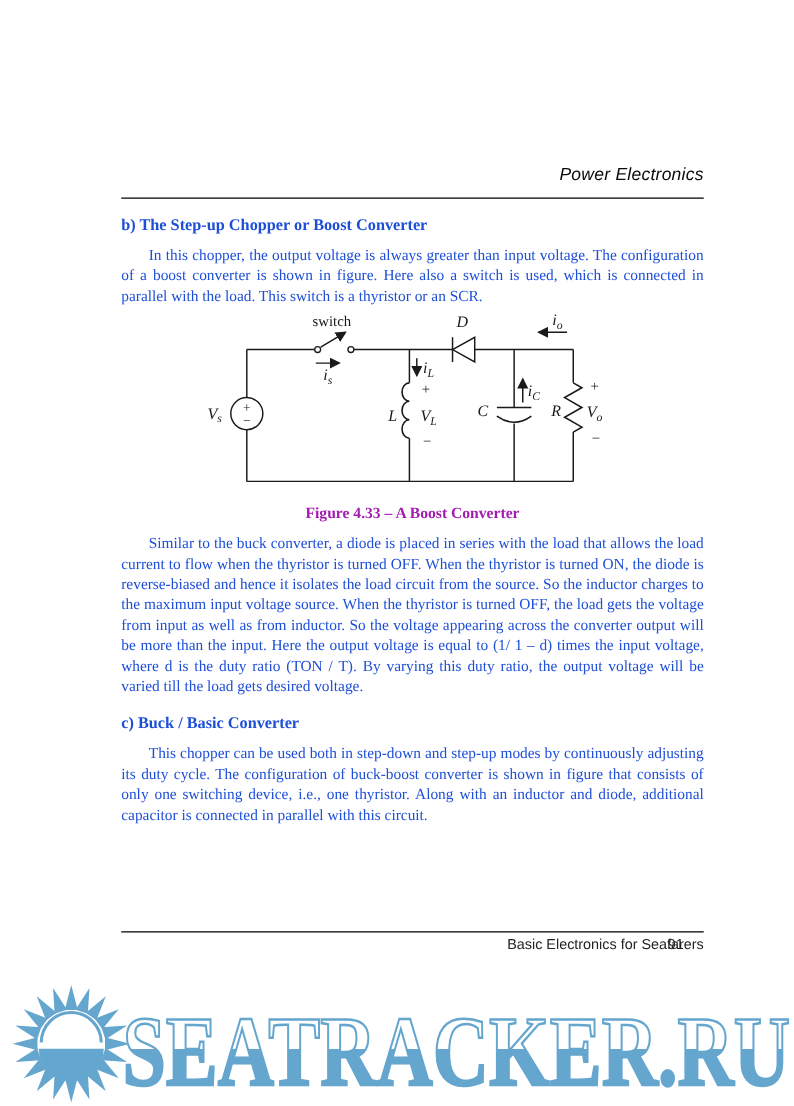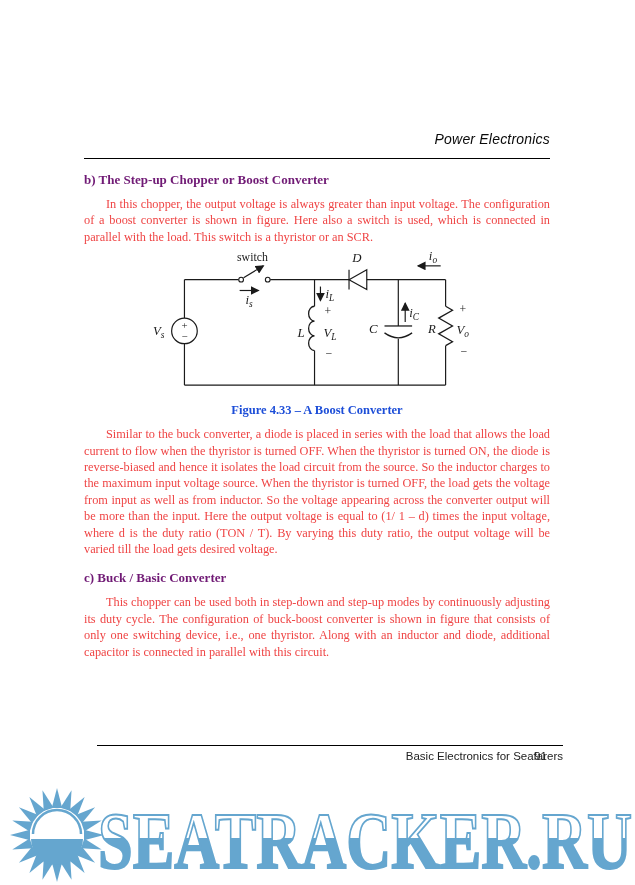--- a/index.html
+++ b/index.html
@@ -1,33 +1,33 @@
 <!DOCTYPE html>
 <html><head>
 <meta charset="utf-8">
 <style>
   html,body { margin:0; padding:0; background:#fff; }
   .page {
     position:relative; width:635px; height:885px; background:#ffffff;
     font-family:"Liberation Serif", serif; color:#111; overflow:hidden;
   }
-  .content { position:absolute; left:84px; top:131px; width:466px; }
+  .content { position:absolute; left:97px; top:131px; width:466px; }
   .running-header {
     text-align:right; font-family:"Liberation Sans", sans-serif;
     font-style:italic; font-size:14px; letter-spacing:.2px; color:#0a0a0a;
   }
   .header-rule { border-bottom:1.7px solid #000; margin-top:11px; }
-  h2.sec-heading { font-size:13px; font-weight:bold; margin:13px 0 0 0; color:#701a75; }
+  h2.sec-heading { font-size:13px; font-weight:bold; margin:13px 0 0 0; color:#1d4ed8; }
   p.body-par {
     font-size:12.3px; line-height:16.4px; text-align:justify;
-    text-indent:22px; margin:8px 0 0 0; color:#ef4444;
+    text-indent:22px; margin:8px 0 0 0; color:#1d4ed8;
   }
   figure.circuit { margin:5px 0 0 0; text-align:center; }
   figure.circuit svg { display:block; margin:0 auto; }
-  figcaption.fig-cap { font-size:12.5px; font-weight:bold; margin-top:5px; color:#1d4ed8; }
+  figcaption.fig-cap { font-size:12.5px; font-weight:bold; margin-top:5px; color:#a21caf; }
   .page-footer { position:absolute; left:97px; top:745px; width:466px; }
   .footer-rule { border-top:1.6px solid #000; }
   .footer-row {
     position:relative; margin-top:4px; height:14px;
     font-family:"Liberation Sans", sans-serif; font-size:11.5px; color:#222;
   }
   .footer-title { display:block; text-align:right; }
   .footer-page { position:absolute; right:16px; top:0;margin-left:21px; }
   svg.watermark { position:absolute; left:0; bottom:0; }
   .ctext { font-family:"Liberation Serif", serif; fill:#1a1a1a; }

